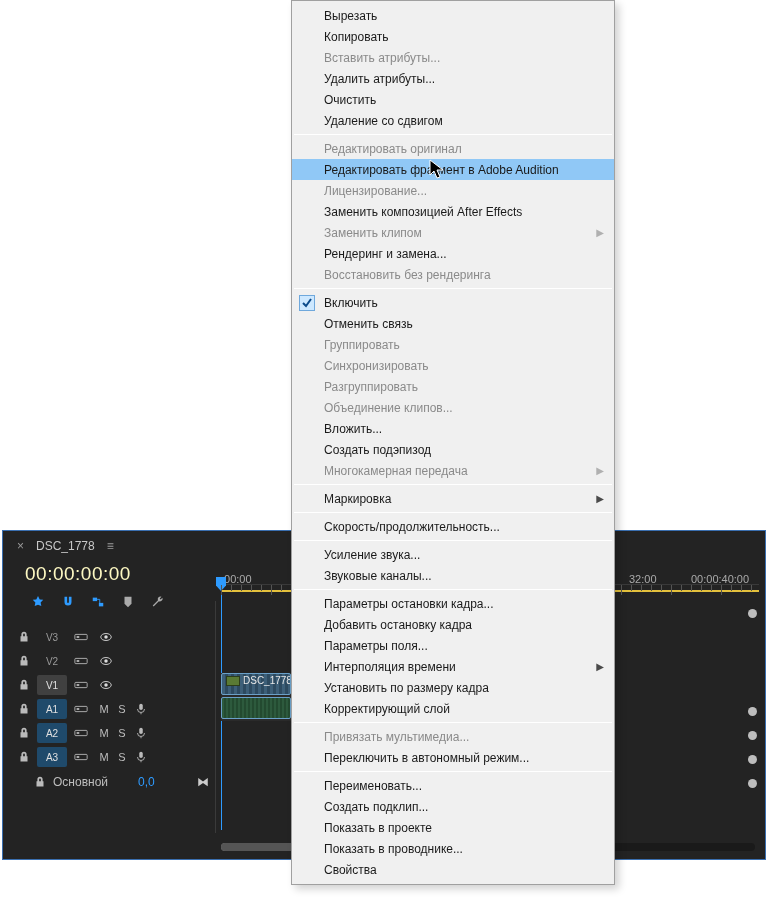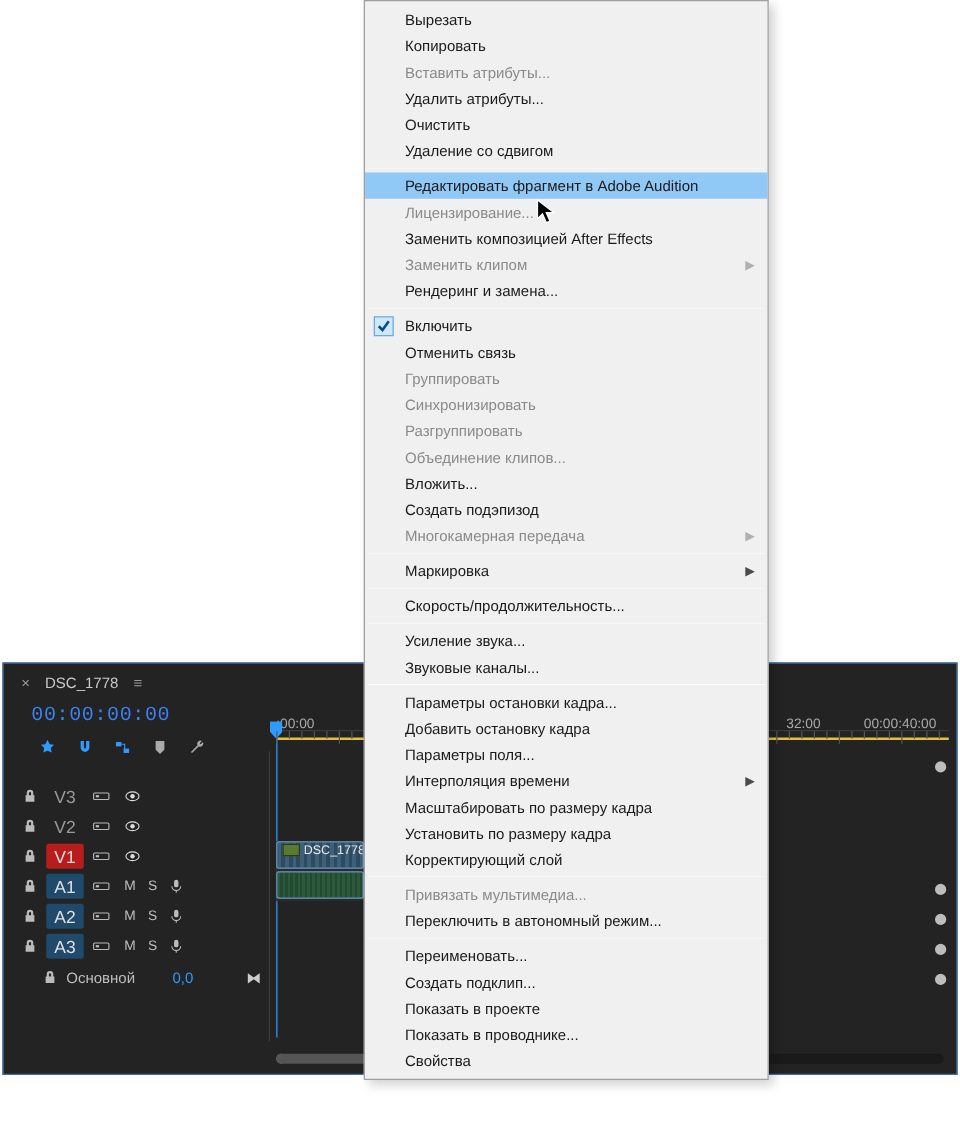--- a/index.html
+++ b/index.html
@@ -9,21 +9,21 @@
   
   .timeline-panel {
     position: absolute; left: 2px; top: 530px; width: 764px; height: 330px;
     background: #232323; border: 1px solid #3a6fb0;
   }
   .timeline-header { height: 30px; padding: 8px 10px; display: flex; align-items: center; gap: 8px; color: #c0c0c0; }
   .close-x { color: #9a9a9a; cursor: pointer; padding: 0 4px; }
   .seq-name { color: #c8c8c8; }
   .hamburger { color: #9a9a9a; margin-left: 4px; }
   .timecode-row { display: flex; align-items: center; padding: 2px 10px 6px 22px; }
-  .playhead-time { color: #3b82f6; font-family: Liberation Mono, monospace; font-size: 16px; letter-spacing: 0.5px; }
+  .playhead-time { color: #fef9c3; font-family: Liberation Sans, sans-serif; font-size: 19px; letter-spacing: 0.5px; }
   .tool-row { display: flex; gap: 16px; padding: 4px 22px 8px 28px; color: #2e9bff; }
   .tool-row .wrench { color: #aaa; }
   .tool-icon svg { display: block; }
 
   .ruler-area {
     position: absolute; left: 218px; top: 42px; right: 6px; height: 28px;
     color: #aaa;
   }
   .ruler-baseline { position: absolute; left: 0; right: 0; top: 11px; border-top: 1px solid #3a3a3a; }
   .ruler-yellow { position: absolute; left: 0; right: 0; top: 17px; border-top: 2px solid #e3c03c; }
@@ -36,23 +36,23 @@
     clip-path: polygon(0 0, 100% 0, 100% 60%, 50% 100%, 0 60%);
   }
   .playhead-line { position: absolute; top: 17px; width: 1px; height: 240px; background: #2e9bff; left: 0; }
 
   .tracks {
     position: absolute; left: 8px; top: 94px; width: 204px;
   }
   .track { display: flex; align-items: center; height: 24px; gap: 0; }
   .track .cell { width: 26px; height: 24px; display: flex; align-items: center; justify-content: center; color: #c4c4c4; }
   .lock { width: 22px; }
-  .track .tag { width: 30px; height: 20px; display:flex;align-items:center;justify-content:center; font-size:14px; color:#e0e0e0; border-radius:2px; }
+  .track .tag { width: 30px; height: 20px; display:flex;align-items:center;justify-content:center; font-size:10px; color:#e0e0e0; border-radius:2px; }
   .track .tag.off { color:#9a9a9a; }
-  .track .tag.vid { background:#b91c1c; }
+  .track .tag.vid { background:#404040; }
   .track .tag.aud { background:#1f4a6b; }
   .track .fx  { width: 28px; }
   .track .eye { width: 22px; }
   .track .ms  { width: 18px; font-size: 11px; color:#bdbdbd; }
   .track .mic { width: 20px; }
   .master-row { display:flex; align-items:center; height:26px; gap:6px; padding-left:22px; color:#bdbdbd; }
   .master-row .val { color:#2e9bff; margin-left: 24px; }
   .master-row .bowtie { margin-left: auto; margin-right: 6px; color:#ccc; }
 
   .track-divider { position:absolute; left:212px; top:70px; width:1px; height:232px; background:#3a3a3a; }
@@ -394,35 +394,41 @@
     <div class="ctx-item">
       <span>Удалить атрибуты...</span>
     </div>
     <div class="ctx-item">
       <span>Очистить</span>
     </div>
     <div class="ctx-item">
       <span>Удаление со сдвигом</span>
     </div>
     <div class="ctx-sep"></div>
+    <div class="ctx-item disabled">
+      <span>Редактировать оригинал</span>
+    </div>
     <div class="ctx-item highlight">
       <span>Редактировать фрагмент в Adobe Audition</span>
     </div>
     <div class="ctx-item disabled">
       <span>Лицензирование...</span>
     </div>
     <div class="ctx-item">
       <span>Заменить композицией After Effects</span>
     </div>
     <div class="ctx-item disabled">
       <span>Заменить клипом</span>
       <span class="ctx-sub">▶</span>
     </div>
     <div class="ctx-item">
       <span>Рендеринг и замена...</span>
+    </div>
+    <div class="ctx-item disabled">
+      <span>Восстановить без рендеринга</span>
     </div>
     <div class="ctx-sep"></div>
     <div class="ctx-item">
       <span class="ctx-check">
         <svg width="12" height="12" viewBox="0 0 12 12">
           <path d="M2 6l3 3 5-7" fill="none" stroke="#0b4a8a" stroke-width="2"></path>
         </svg>
       </span>
       <span>Включить</span>
     </div>
@@ -475,23 +481,20 @@
       <span>Добавить остановку кадра</span>
     </div>
     <div class="ctx-item">
       <span>Параметры поля...</span>
     </div>
     <div class="ctx-item">
       <span>Интерполяция времени</span>
       <span class="ctx-sub">▶</span>
     </div>
     <div class="ctx-item">
-      <span>Масштабировать по размеру кадра</span>
-    </div>
-    <div class="ctx-item">
       <span>Установить по размеру кадра</span>
     </div>
     <div class="ctx-item">
       <span>Корректирующий слой</span>
     </div>
     <div class="ctx-sep"></div>
     <div class="ctx-item disabled">
       <span>Привязать мультимедиа...</span>
     </div>
     <div class="ctx-item">

